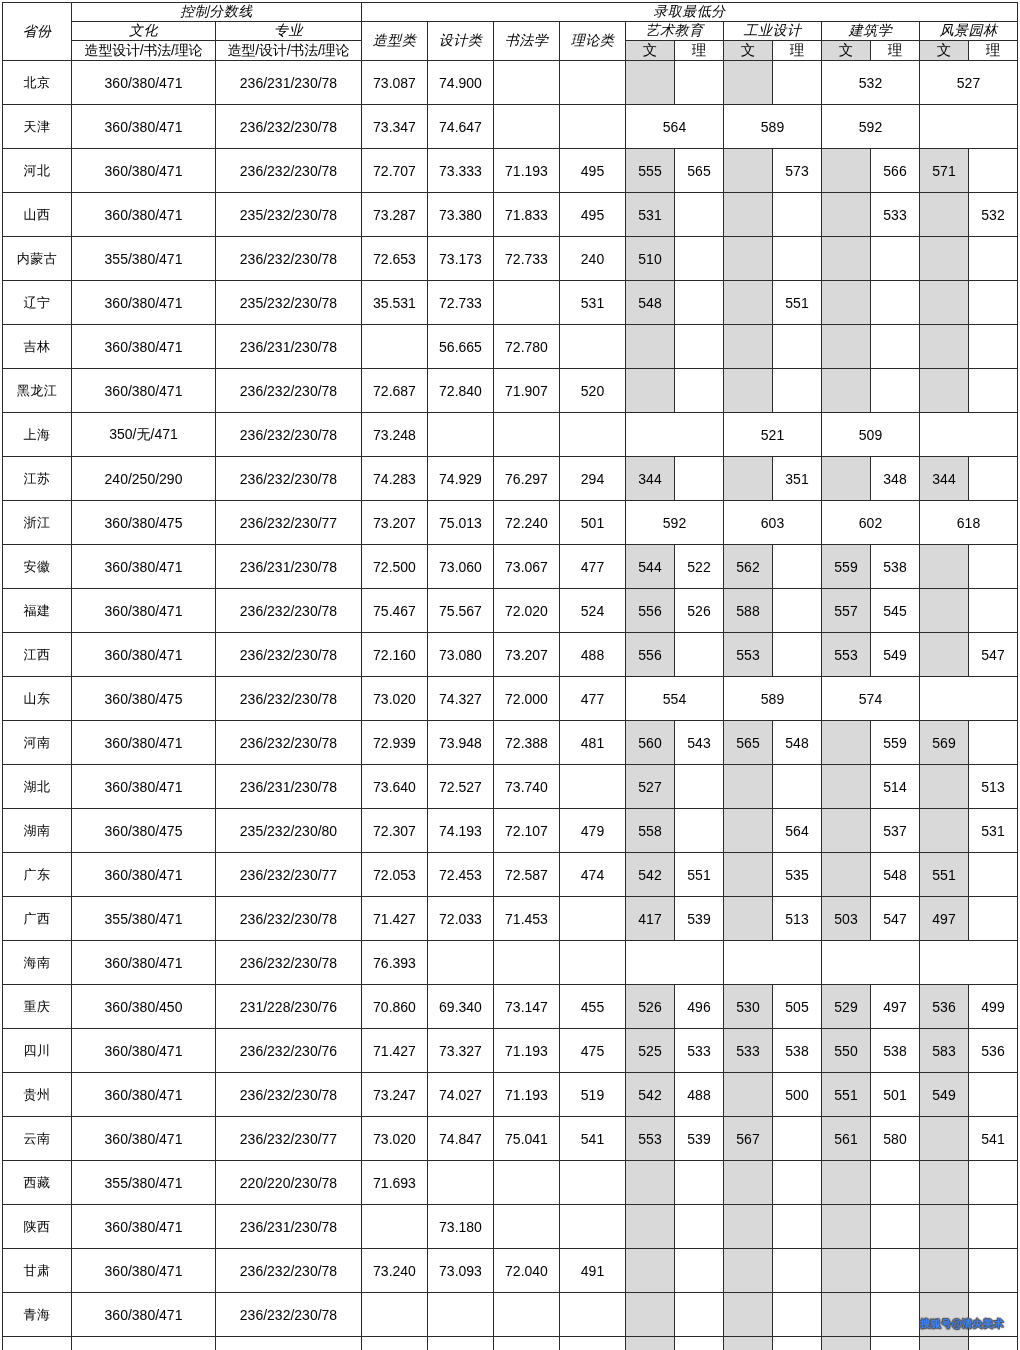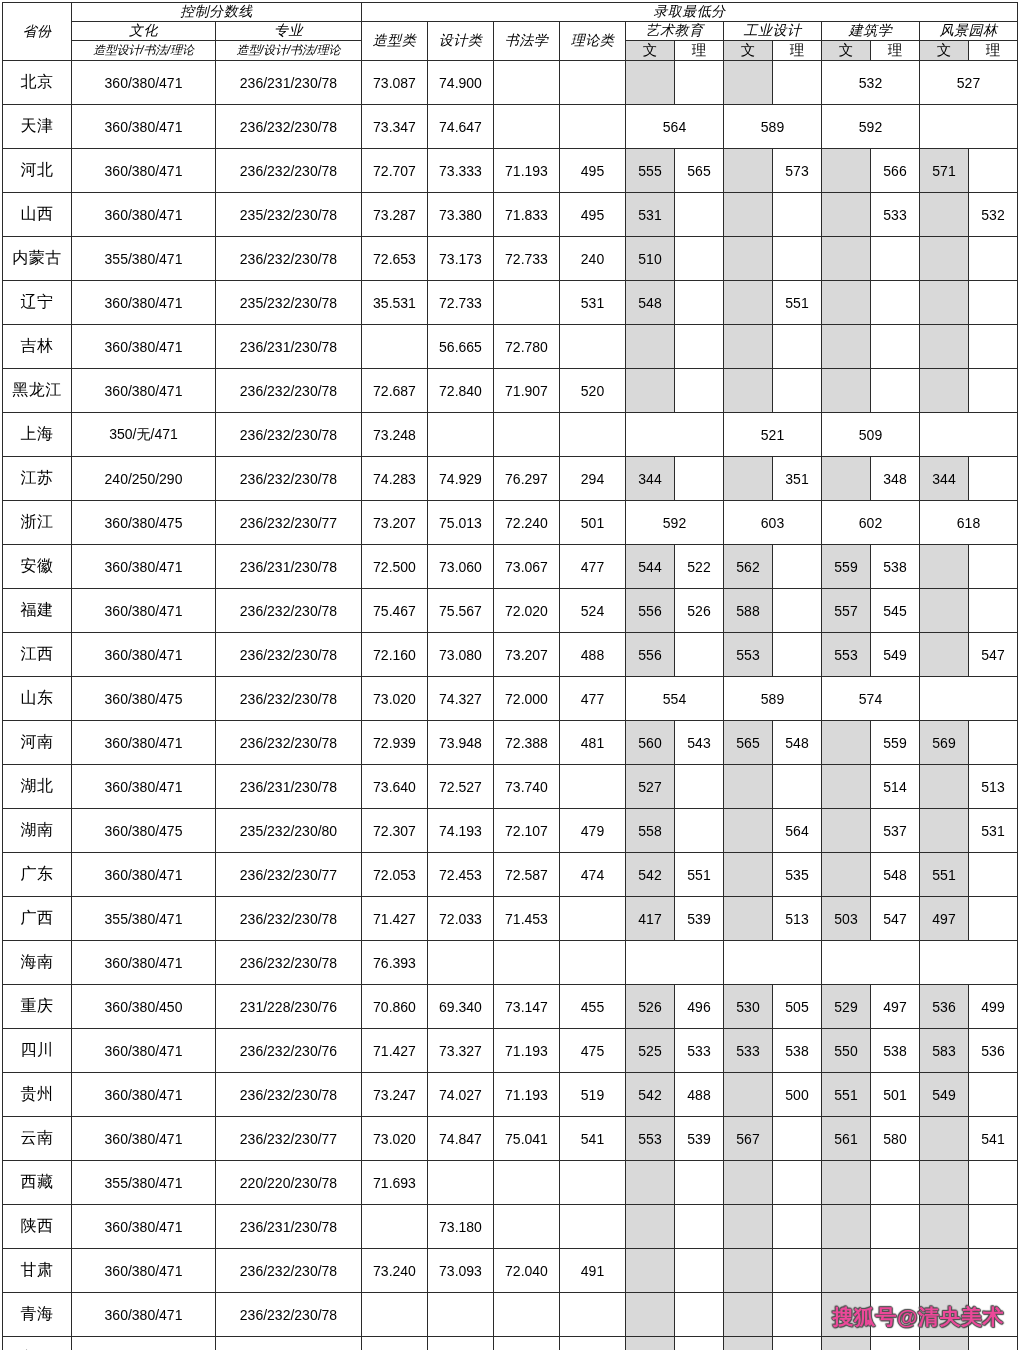--- a/index.html
+++ b/index.html
@@ -31,34 +31,33 @@
   }
   
   .hdr {
     font-weight: bold;
     font-size: 14px;
     letter-spacing: 0.5px;
     font-style: italic;
   }
   .hdr-sm {
     font-weight: bold;
-    font-size: 12px;
+    font-size: 14px;
     letter-spacing: -0.2px;
-    font-style: italic;
   }
   .hdr-wl {
     font-weight: bold;
     font-size: 14.5px;
   }
   .shade {
     background: #d9d9d9 !important;
   }
   .prov {
     font-weight: bold;
-    font-size: 16px;
+    font-size: 13px;
     text-align: left;
     padding-left: 9px;
     letter-spacing: 0.5px;
   }
   .val {
     font-size: 14px;
   }
   
   col.c-prov   { width: 69px; }
   col.c-wh     { width: 144px; }
@@ -67,23 +66,23 @@
   col.c-sj     { width: 66px; }
   col.c-sf     { width: 66px; }
   col.c-ll     { width: 66px; }
   col.c-ww     { width: 49px; }
   col.c-ll2    { width: 49px; }
   .row-h { height: 44px; }
   #watermark {
     position: absolute;
     right: 16px;
     bottom: 19px;
-    font-size: 21px;
+    font-size: 10px;
     font-weight: bold;
-    color: #ec4899;
+    color: #3b82f6;
     text-shadow:
       0 0 1px #555, 1px 0 1px #555, -1px 0 1px #555,
       0 1px 1px #555, 0 -1px 1px #555, 1px 1px 1px #555, -1px -1px 1px #555;
     letter-spacing: 0.5px;
     pointer-events: none;
     white-space: nowrap;
   }
 </style>
 </head>
 <body>

